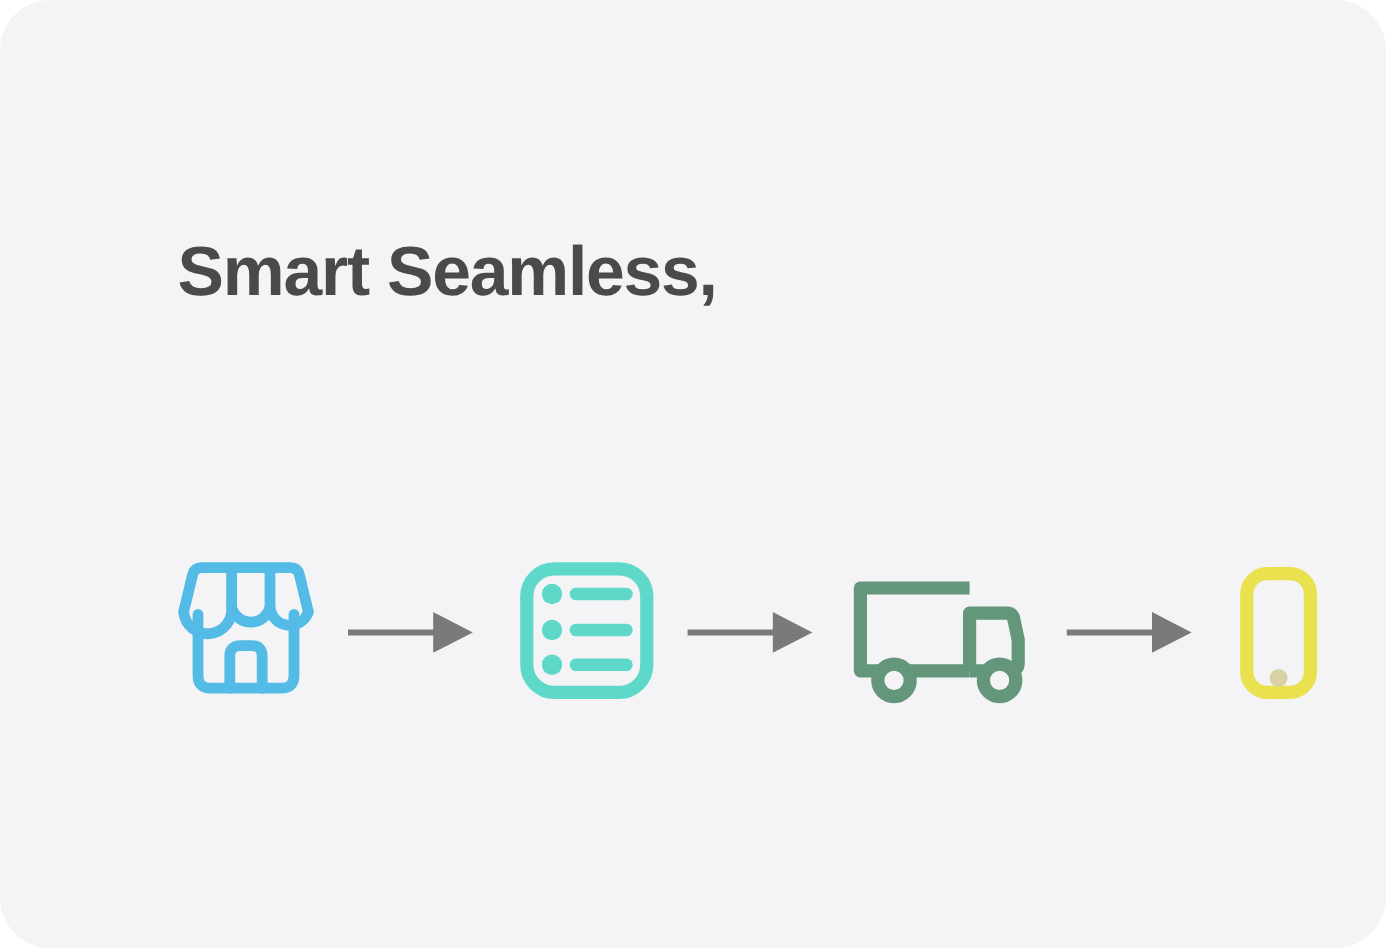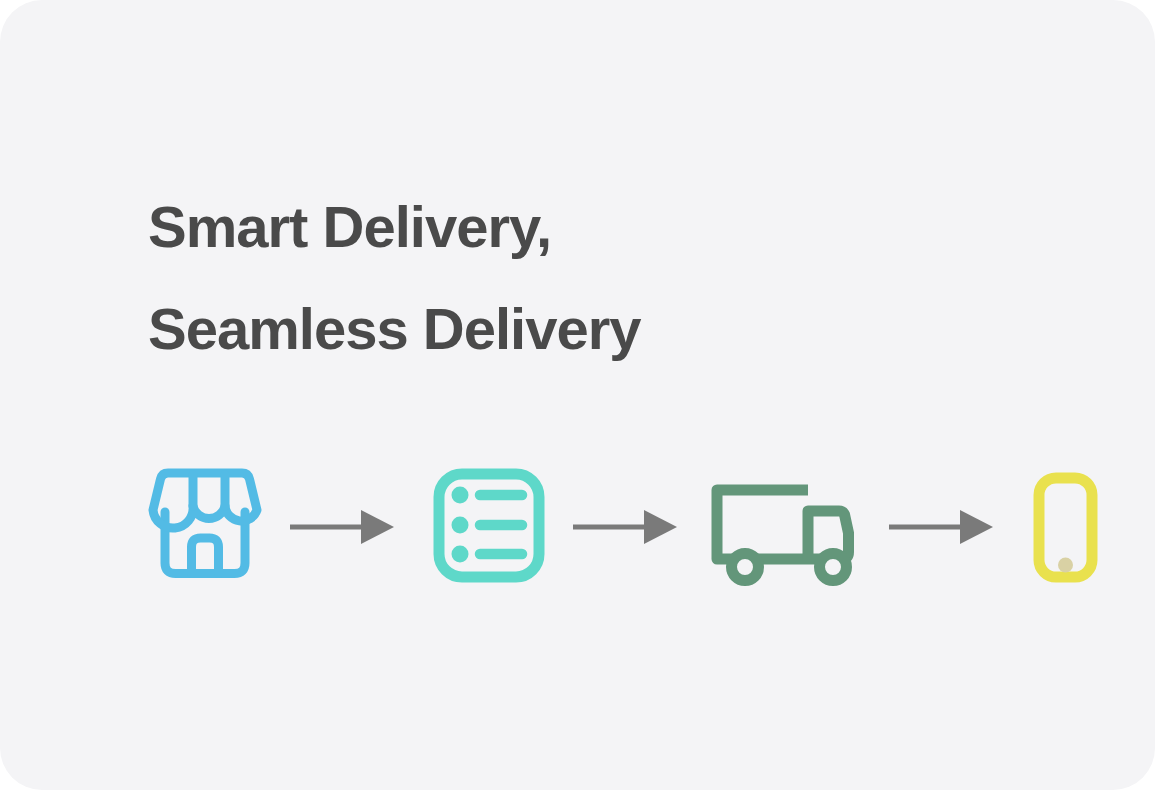--- a/index.html
+++ b/index.html
@@ -45,22 +45,21 @@
   .arrow-1 { left: 289px; top: 510px; }
   .arrow-2 { left: 572px; top: 510px; }
   .arrow-3 { left: 888px; top: 510px; }
 </style>
 </head>
 <body>
 
 <div class="card">
 
   <div class="heading">
-    <div>Smart Delivery,</div>
-    <div>Seamless Delivery</div>
+    <div>Smart Seamless,</div>
   </div>
 
   <div class="flow">
 
     <svg class="icon-store" width="116" height="115" viewBox="0 0 116 115">
       <g fill="none" stroke-width="9" stroke-linecap="round" stroke-linejoin="round" stroke="#53bbe5">
 
         <path d="M18,46 V97 Q18,107.5 28.5,107.5 H87.5 Q98,107.5 98,97 V46"></path>
 
         <path d="M44.5,107.5 V81 Q44.5,72 53.5,72 H62.5 Q71.5,72 71.5,81 V107.5"></path>

